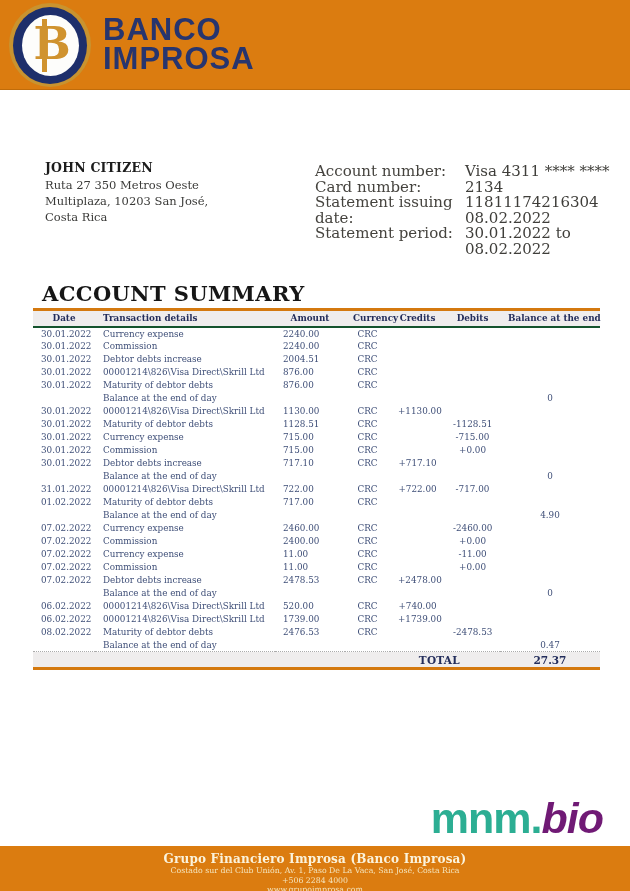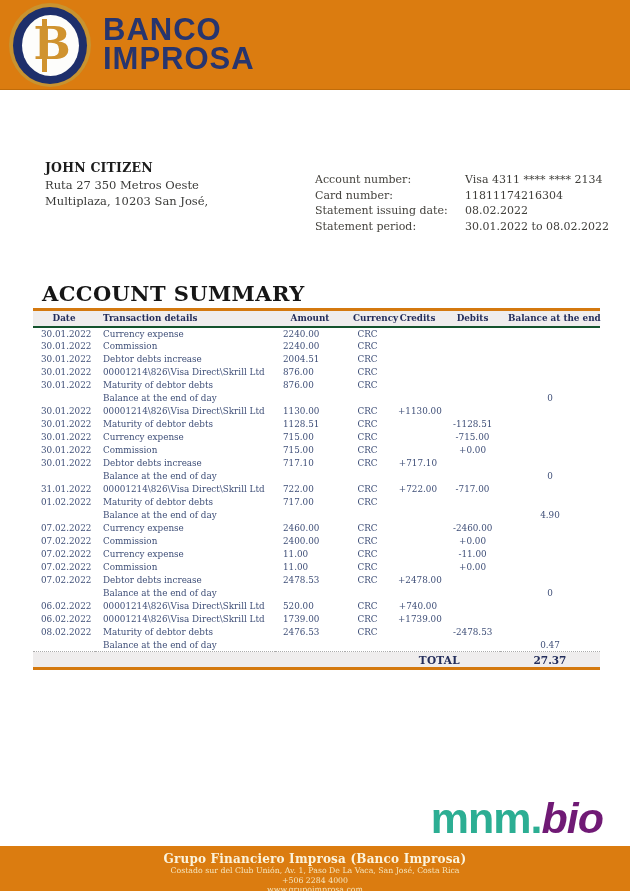--- a/index.html
+++ b/index.html
@@ -64,22 +64,22 @@
   
   .customer {
     position:absolute; left:45px; top:160px;
     font-size:11.5px; line-height:16px; color:#3A3A38;
   }
   .cust-name {
     font-weight:bold; font-size:12.5px; color:#1c1c1c;
     margin-bottom:1px; letter-spacing:.2px;
   }
   .account-info {
-    position:absolute; left:315px; top:172px;
-    display:flex; font-size:11px; line-height:15.5px; color:#45433E;
+    position:absolute; left:315px; top:164px;
+    display:flex; font-size:15px; line-height:15.5px; color:#45433E;
   }
   .acct-labels { width:150px; }
   .acct-values { width:165px; color:#3F3E3A; }
 
   
   .section-title {
     position:absolute; left:42px; top:281px;
     font-size:21px; font-weight:bold; color:#161616;
     letter-spacing:.4px;
     font-family:"DejaVu Serif", serif;
@@ -106,21 +106,21 @@
     white-space:nowrap;
   }
   th.h1 { text-align:left; }
   td {
     height:13px; padding:0 8px; white-space:nowrap; overflow:hidden;
   }
   td.d0 { text-align:center; }
   td.d1 { text-align:left; }
   td.d2 { text-align:left; }
   td.d3 { text-align:center; }
-  td.d4 { text-align:right; }
+  td.d4 { text-align:center; }
   td.d5 { text-align:center; }
   td.d6 { text-align:center; }
   tfoot tr {
     background:#EFEDED;
     border-top:1px dotted #ABABAB;
     border-bottom:3px solid #D4790F;
   }
   td.total-label {
     height:17px; text-align:right; padding-right:40px;
     font-weight:bold; color:#232D5B; font-size:10.5px; letter-spacing:.3px;
@@ -174,20 +174,21 @@
     <div class="brandname">
       <div>BANCO</div>
       <div>IMPROSA</div>
     </div>
   </header>
 
   <div class="customer">
     <div class="cust-name">JOHN CITIZEN</div>
     <div>Ruta 27 350 Metros Oeste</div>
     <div>Multiplaza, 10203 San José,</div>
+    <div>Costa Rica</div>
   </div>
 
   <div class="account-info">
     <div class="acct-labels">
       <div>Account number:</div>
       <div>Card number:</div>
       <div>Statement issuing date:</div>
       <div>Statement period:</div>
     </div>
     <div class="acct-values">

